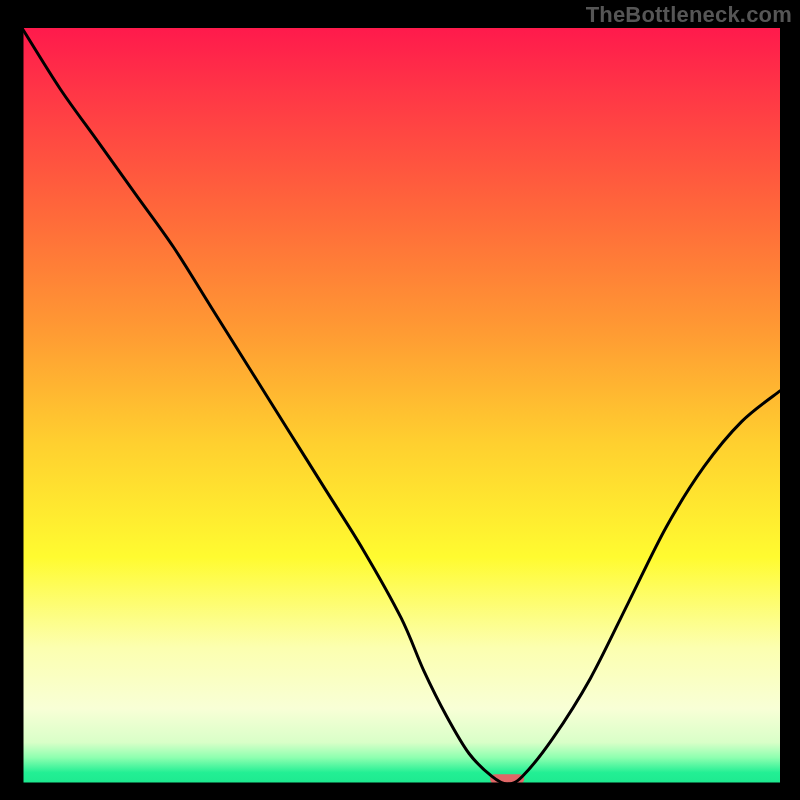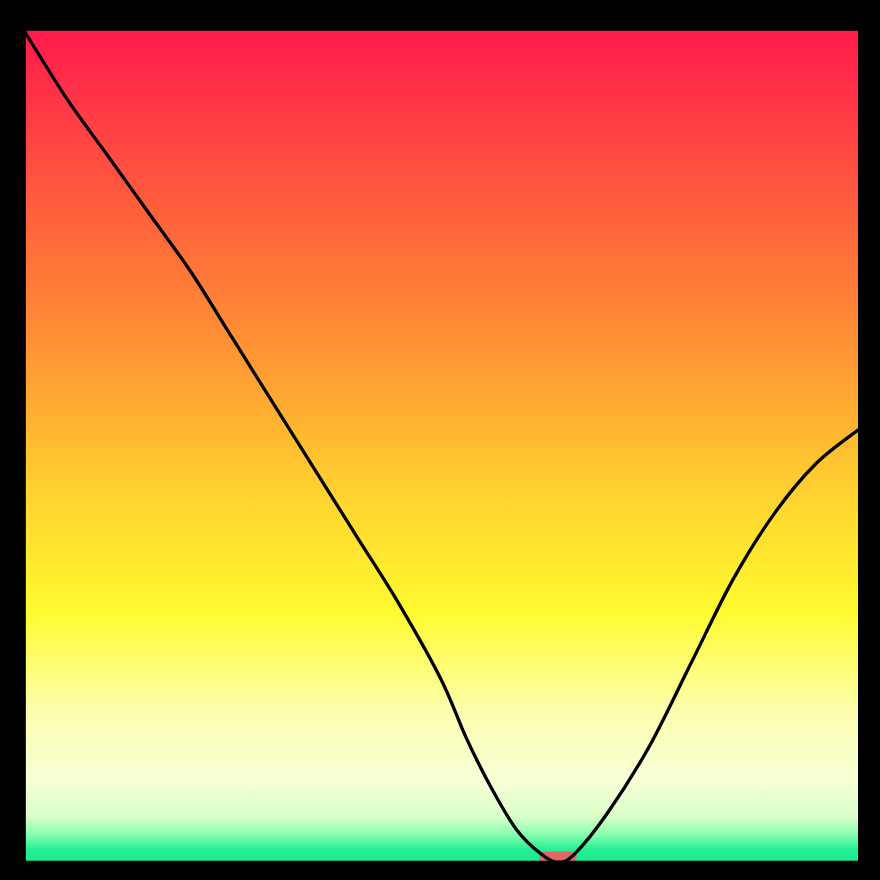--- a/index.html
+++ b/index.html
@@ -54,13 +54,14 @@
           <stop offset="98.5%" stop-color="#22ef94"></stop>
           <stop offset="100%" stop-color="#1de98f"></stop>
         </linearGradient>
       </defs>
       <rect x="22" y="28" width="758" height="756" fill="url(#bg-grad)"></rect>
       <rect x="490.065" y="774.172" width="34.11" height="9.828" rx="4.914" ry="4.914" fill="#e06767"></rect>
       <path d="M 22 28 C 28.064 37.67679999999999, 47.772 70.33599999999996, 59.9 88.47999999999996 C 72.02799999999999 106.62399999999997, 85.672 124.46560000000002, 97.8 141.40000000000003 C 109.928 158.33440000000004, 123.57199999999999 177.38559999999998, 135.7 194.32 C 147.82799999999997 211.2544, 161.47199999999998 229.09600000000003, 173.6 247.24000000000004 C 185.728 265.384, 199.37199999999999 288.3664, 211.5 307.71999999999997 C 223.62800000000001 327.07359999999994, 237.272 348.84639999999996, 249.4 368.2 C 261.528 387.5536, 275.172 409.32640000000004, 287.3 428.68 C 299.428 448.0336, 313.072 469.8064, 325.2 489.15999999999997 C 337.328 508.51359999999994, 350.97200000000004 529.0767999999999, 363.1 549.64 C 375.228 570.2032, 391.2976 598.3264, 401 617.6800000000001 C 410.7024 637.0336000000001, 416.46320000000003 654.8752000000001, 423.74 670.6 C 431.0168 686.3248, 439.20320000000004 702.6544, 446.48 715.96 C 453.7568 729.2656000000001, 461.9432 744.0832, 469.21999999999997 753.76 C 476.49679999999995 763.4368, 485.89599999999996 771.6016, 491.96 776.4399999999999 C 498.024 781.2783999999999, 502.2688 784, 507.12 784 C 511.9712 784, 515.0032 783.6976, 522.28 776.4399999999999 C 529.5568 769.1823999999999, 541.6848 754.3648, 552.6 738.64 C 563.5152 722.9152, 578.372 699.9327999999999, 590.5 678.16 C 602.628 656.3872, 616.2719999999999 626.7520000000001, 628.4 602.5600000000001 C 640.528 578.368, 654.1719999999999 548.7327999999999, 666.3 526.9599999999999 C 678.428 505.1871999999999, 692.072 483.41440000000006, 704.2 466.4800000000001 C 716.3280000000001 449.5456000000001, 729.972 433.216, 742.1 421.12 C 754.2280000000001 409.024, 773.936 395.7184, 780 390.88" fill="none" stroke="#000000" stroke-width="3" stroke-linecap="round" stroke-linejoin="round"></path>
       <line x1="22" y1="784" x2="780" y2="784" stroke="#000000" stroke-width="3"></line>
       <line x1="22" y1="28" x2="22" y2="784" stroke="#000000" stroke-width="3"></line>
     </svg>
+  <div class="watermark">TheBottleneck.com</div>
 </div>
 
 </body></html>

